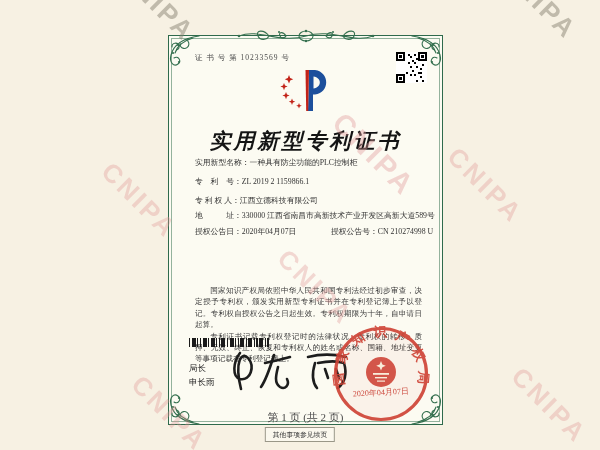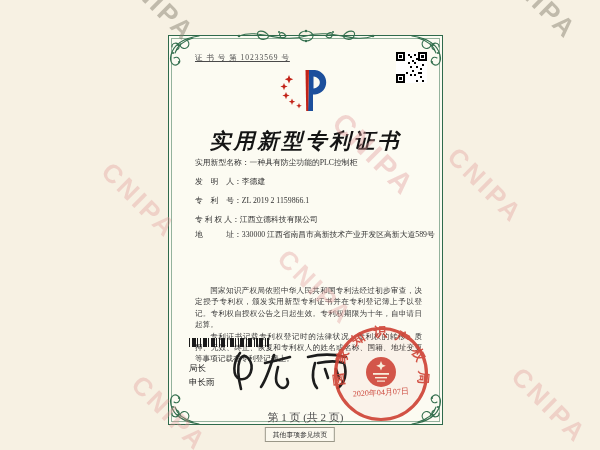--- a/index.html
+++ b/index.html
@@ -16,21 +16,21 @@
          border:1.6px solid #2f6a4c;box-sizing:border-box;z-index:10;}
   .frame-inner{position:absolute;inset:2px;border:0.8px solid rgba(60,118,86,.55);pointer-events:none;}
   .corner{position:absolute;width:34px;height:34px;z-index:12;}
   .corner svg{display:block;width:100%;height:100%;}
   .c-tl{left:-2px;top:-2px;}
   .c-tr{right:-2px;top:-2px;transform:scaleX(-1);}
   .c-bl{left:-2px;bottom:-2px;transform:scaleY(-1);}
   .c-br{right:-2px;bottom:-2px;transform:scale(-1,-1);}
   .garland{position:absolute;left:50%;top:-9px;transform:translateX(-50%);z-index:13;}
   
-  .cert-no{position:absolute;left:26px;top:17px;font-size:7.5px;letter-spacing:1px;color:#4a4a4a;text-decoration:underline;}
+  .cert-no{position:absolute;left:26px;top:17px;font-size:7.5px;letter-spacing:1px;color:#4a4a4a;}
   .logo{position:absolute;left:50%;top:31px;transform:translateX(-50%);width:62px;height:47px;}
   .qr{position:absolute;right:15px;top:16px;width:31px;height:31px;background:#fff;}
   .qf{position:absolute;width:9px;height:9px;border:2px solid #000;box-sizing:border-box;background:#fff;}
   .qf::after{content:"";position:absolute;left:1px;top:1px;width:3px;height:3px;background:#000;}
   .qf-tl{left:0;top:0;} .qf-tr{right:0;top:0;} .qf-bl{left:0;bottom:0;}
   .qr-mods{position:absolute;left:12px;top:2px;width:2px;height:2px;background:#000;
     box-shadow:2px 2px 0 #000,6px 0 0 #000,8px 4px 0 #000,4px 6px 0 #000,0 8px 0 #000,
     6px 8px 0 #000,2px 12px 0 #000,8px 12px 0 #000,4px 16px 0 #000,-2px 18px 0 #000,
     2px 20px 0 #000,6px 20px 0 #000,10px 18px 0 #000,12px 14px 0 #000,14px 10px 0 #000,
     14px 2px 0 #000,12px 22px 0 #000,8px 26px 0 #000,14px 26px 0 #000,12px 18px 0 #000;}
@@ -183,24 +183,27 @@
       <div class="qf qf-tl"></div>
       <div class="qf qf-tr"></div>
       <div class="qf qf-bl"></div>
       <div class="qr-mods"></div>
     </div>
 
     <div class="title">实用新型专利证书</div>
 
     <div class="fields">
       <div class="frow"><span class="flabel">实用新型名称：</span><span class="fvalue">一种具有防尘功能的PLC控制柜</span></div>
-      <div class="frow"><span class="flabel">发　明　人：</span><span class="fvalue">李德建</span></div>
       <div class="frow"><span class="flabel">专　利　号：</span><span class="fvalue">ZL 2019 2 1159866.1</span></div>
       <div class="frow"><span class="flabel">专 利 权 人：</span><span class="fvalue">江西立德科技有限公司</span></div>
       <div class="addr-line1"><span class="flabel">地　　　址：</span><span class="fvalue">330000 江西省南昌市高新技术产业开发区高新大道589号</span></div>
+      <div class="grant-row">
+        <span><span class="flabel">授权公告日：</span><span class="fvalue">2020年04月07日</span></span>
+        <span class="grant-right"><span class="flabel">授权公告号：</span><span class="fvalue">CN 210274998 U</span></span>
+      </div>
     </div>
 
     <div class="paras">
       <p>国家知识产权局依照中华人民共和国专利法经过初步审查，决定授予专利权，颁发实用新型专利证书并在专利登记簿上予以登记。专利权自授权公告之日起生效。专利权期限为十年，自申请日起算。</p>
       <p>专利证书记载专利权登记时的法律状况。专利权的转移、质押、无效、终止、恢复和专利权人的姓名或名称、国籍、地址变更等事项记载在专利登记簿上。</p>
     </div>
 
     <div class="barcode"></div>
 
     <div class="issuer">

